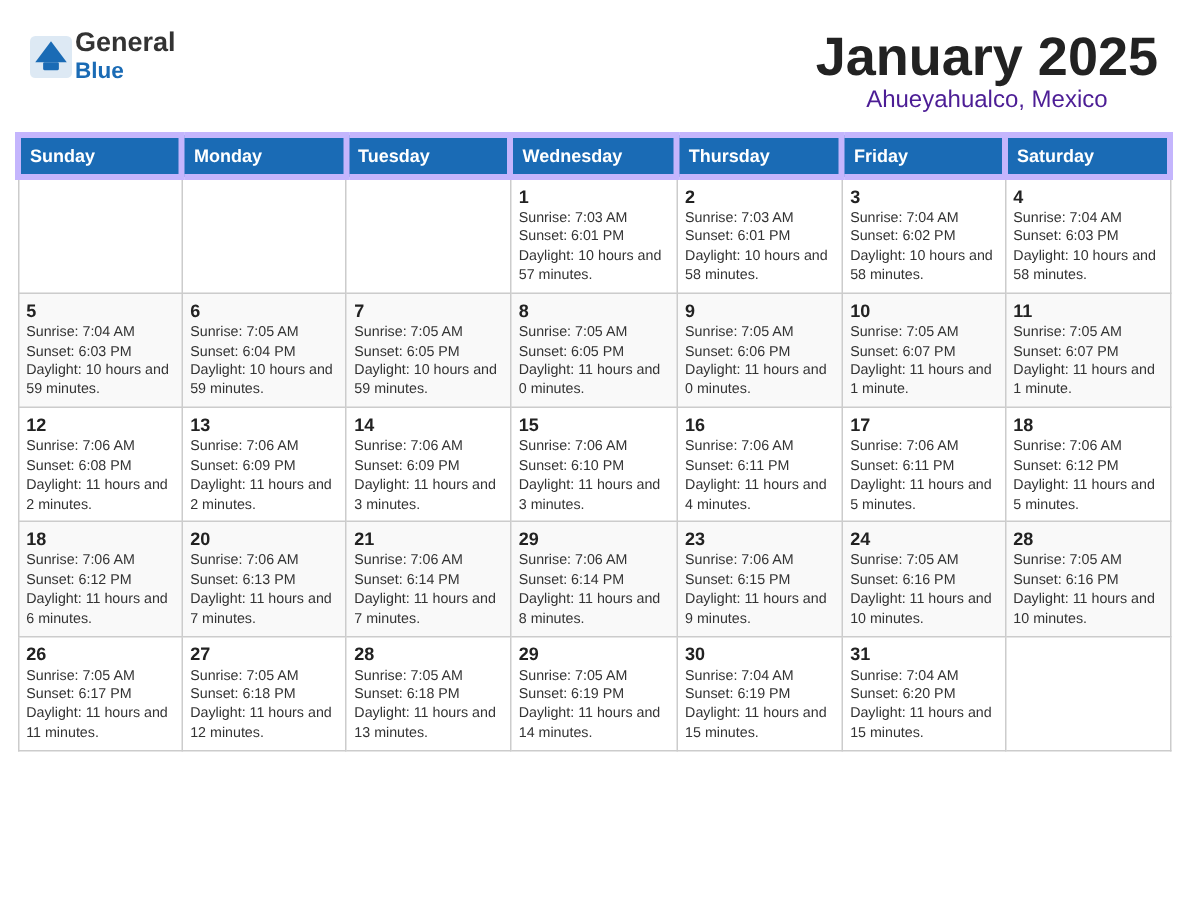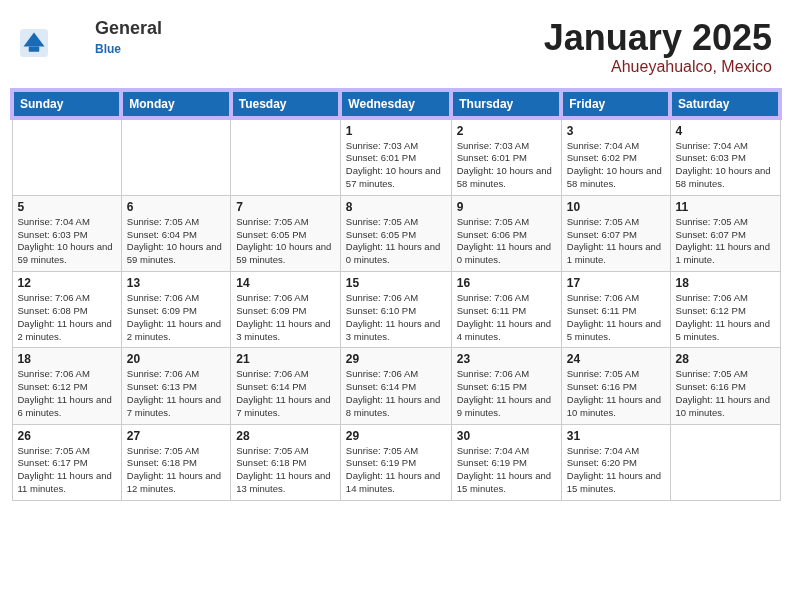--- a/index.html
+++ b/index.html
@@ -12,50 +12,49 @@
     }
     .header {
       display: flex;
       justify-content: space-between;
       align-items: flex-start;
       margin-bottom: 8px;
       padding: 8px 10px 4px 10px;
     }
     .logo {
       display: flex;
-      align-items: flex-end;
-      gap: 45px;
+      align-items: center;
     }
     .logo-text-general {
       font-size: 18px;
       font-weight: bold;
       color: #333;
     }
     .logo-text-blue {
-      font-size: 12px;
+      font-size: 15px;
       font-weight: bold;
       color: #1a6bb5;
     }
     .logo-icon {
       width: 28px;
       height: 28px;
       margin-right: 2px;
     }
     .title-block {
-      text-align: right;
+      text-align: center;
     }
     .month-title {
       font-size: 36px;
       font-weight: bold;
       color: #222;
       line-height: 1.1;
     }
     .location-title {
       font-size: 16px;
-      color: #7f1d1d;
+      color: #4c1d95;
     }
     .calendar {
       width: 100%;
       border-collapse: collapse;
       font-size: 10px;
     }
     .calendar th {
       background-color: #1a6bb5;
       color: #fff;
       text-align: left;

